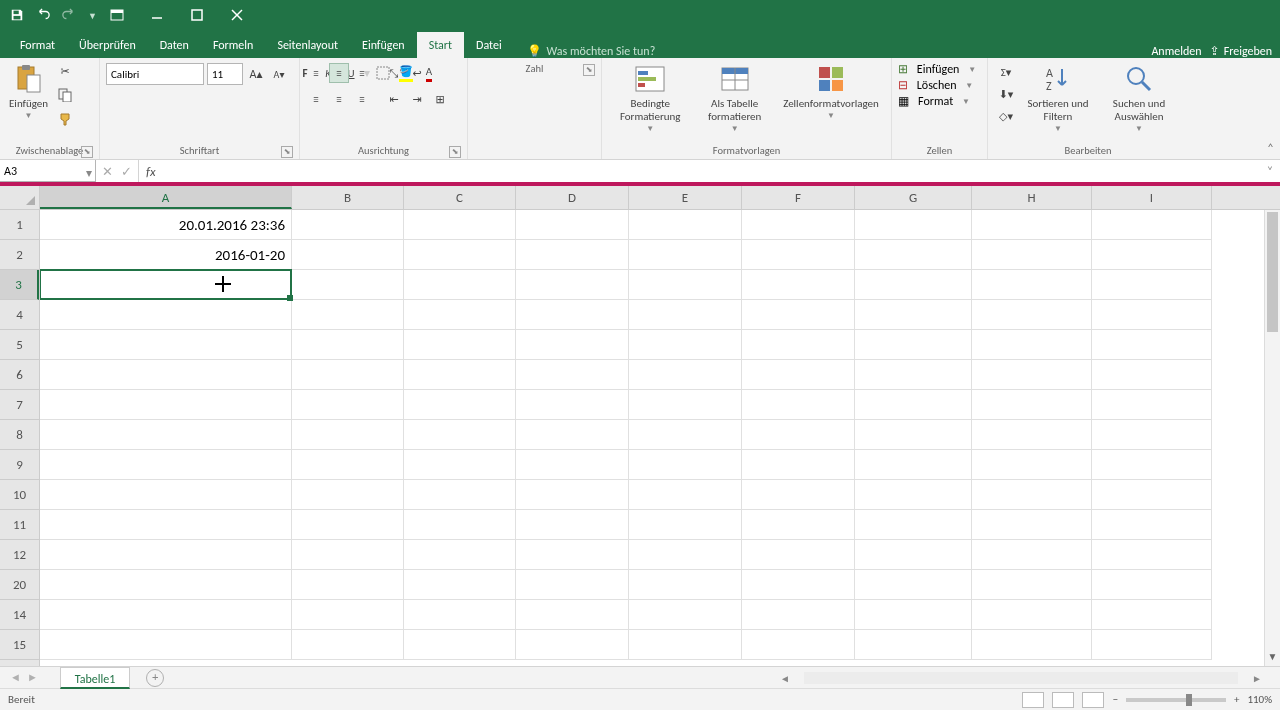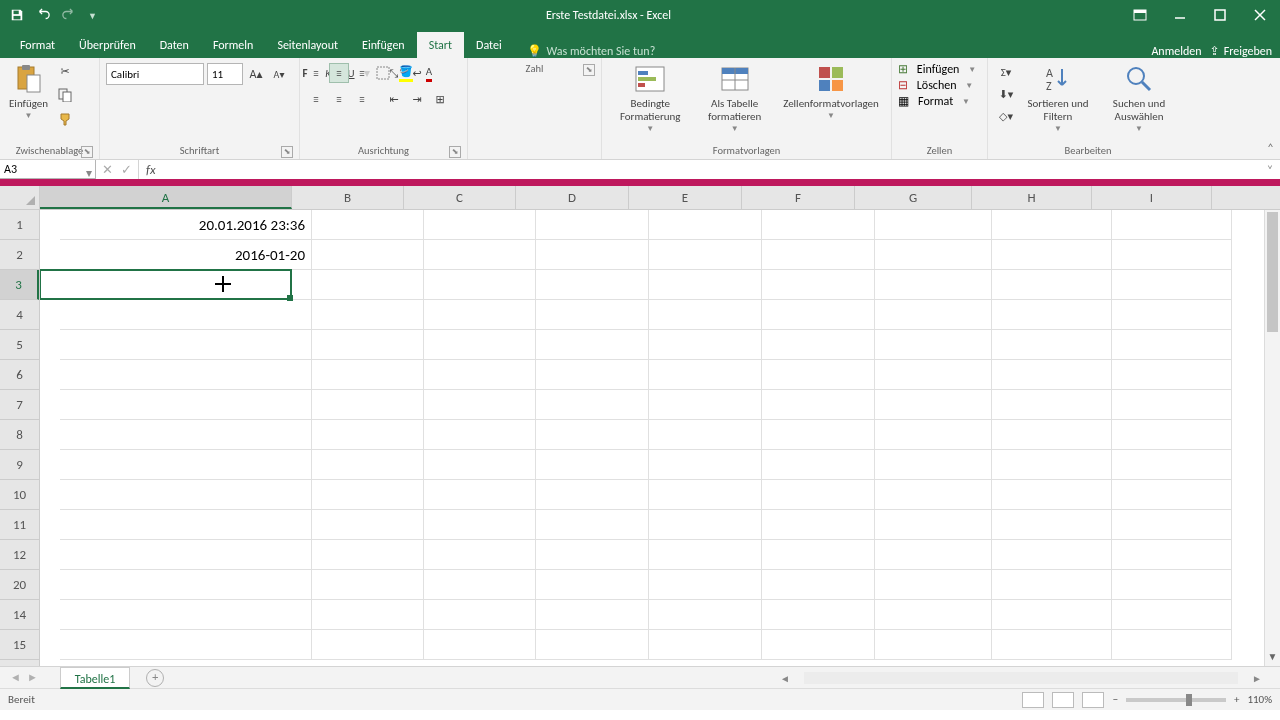--- a/index.html
+++ b/index.html
@@ -28,39 +28,39 @@
 .big-btn { display:flex; flex-direction:column; align-items:center; justify-content:flex-start; padding:2px 3px; font-size:11px; color:#444; text-align:center; min-width:40px; }
 .big-btn .ic { width:32px; height:32px; margin-bottom:2px; }
 
 .sm-stack { display:flex; flex-direction:column; gap:4px; }
 .sm-row { display:flex; gap:3px; align-items:center; }
 .sm-btn { width:20px; height:20px; display:flex; align-items:center; justify-content:center; border:1px solid transparent; font-size:11px; color:#444; }
 .input-combo { height:22px; border:1px solid #b5b5b5; background:#fff; font-size:11px; }
 
 .collapse-ribbon { position:absolute; right:6px; bottom:4px; color:#777; font-size:13px; }
 
-.formula-row { height:26px; border-bottom:7px solid #be185d; display:flex; align-items:stretch; background:#fff; }
+.formula-row { height:26px; border-bottom:4px solid #be185d; display:flex; align-items:stretch; background:#fff; }
 .name-box { width:96px; border:1px solid #b5b5b5; border-top:0; border-left:0; display:flex; align-items:center; padding:0 4px; font-size:12px; position:relative; }
 .name-box .dd { position:absolute; right:3px; top:6px; color:#888; }
 .fb-btns { display:flex; align-items:center; border-right:1px solid #d4d4d4; padding:0 6px; gap:8px; }
 .fb-btns span { color:#aaa; font-size:13px; }
 .fx { width:24px; display:flex; align-items:center; justify-content:center; font-style:italic; color:#555; font-size:13px; }
 .formula-in { flex:1; border:0; font-size:12px; padding:0 4px; }
 .fb-expand { width:20px; display:flex; align-items:center; justify-content:center; color:#888; }
 
 .sheet-area { position:relative; height:480px; display:flex; }
 .row-hdr-col { width:40px; background:#e6e6e6; border-right:1px solid #ccc; }
 .sel-all { height:24px; background:#e6e6e6; border-bottom:1px solid #ccc; position:relative; }
 .sel-all::after { content:""; position:absolute; right:4px; bottom:4px; width:0; height:0; border-style:solid; border-width:0 0 9px 9px; border-color:transparent transparent #b0b0b0 transparent; }
 .col-hdrs { height:24px; display:flex; background:#e6e6e6; border-bottom:1px solid #ccc; }
 .ch { border-right:1px solid #ccc; text-align:center; line-height:24px; font-size:13px; color:#555; }
 .ch.sel { background:#d2d2d2; color:#217346; border-bottom:2px solid #217346; }
 .rh { height:30px; line-height:30px; text-align:center; font-size:13px; color:#555; border-bottom:1px solid #ccc; }
 .rh.sel { background:#d2d2d2; color:#217346; border-right:2px solid #217346; }
-.grid-cells { position:relative;padding-left:20px; }
+.grid-cells { position:relative; }
 .cells-row { display:flex; }
 .cell { height:30px; border-right:1px solid #e0e0e0; border-bottom:1px solid #e0e0e0; font-size:15px; padding:0 6px; display:flex; align-items:center; justify-content:flex-end; }
 .selected-cell { position:absolute; border:2px solid #217346; background:#fff; pointer-events:none; }
 .selected-cell::after { content:""; position:absolute; right:-3px; bottom:-3px; width:6px; height:6px; background:#217346; }
 .cursor-cross { position:absolute; width:16px; height:16px; pointer-events:none; }
 .cursor-cross::before { content:""; position:absolute; left:7px; top:0; width:2px; height:16px; background:#000; }
 .cursor-cross::after { content:""; position:absolute; top:7px; left:0; height:2px; width:16px; background:#000; }
 
 .vscroll { position:absolute; right:0; top:24px; bottom:0; width:16px; background:#f3f3f3; border-left:1px solid #dcdcdc; }
 .vscroll .thumb { position:absolute; left:2px; top:2px; right:2px; height:120px; background:#c5c5c5; }
@@ -91,21 +91,20 @@
           <rect x="4" y="9" width="8" height="4" fill="#217346"></rect>
         </svg></span>
     <span class="icon"><svg viewBox="0 0 16 16">
           <path fill="none" stroke="#fff" stroke-width="1.5" d="M11 12a4 4 0 0 0 0-8H4M4 4l3-3M4 4l3 3"></path>
         </svg></span>
     <span class="icon" style="opacity:.5"><svg viewBox="0 0 16 16">
           <path fill="none" stroke="#fff" stroke-width="1.5" d="M5 12a4 4 0 0 1 0-8h7M12 4l-3-3M12 4l-3 3"></path>
         </svg></span>
     <span style="color:#c5e0d1;font-size:9px;">▼</span>
   </div>
-  <div class="title-center">Erste Testdatei.xlsx - Excel</div>
   <div class="title-right">
     <div class="wbtn">
         <svg width="14" height="14" viewBox="0 0 14 14">
           <rect x="1" y="2" width="12" height="10" fill="none" stroke="#fff"></rect>
           <rect x="1" y="2" width="12" height="3" fill="#fff"></rect>
         </svg>
       </div>
     <div class="wbtn">
         <svg width="12" height="12">
           <line x1="1" y1="9" x2="11" y2="9" stroke="#fff" stroke-width="1.5"></line>

